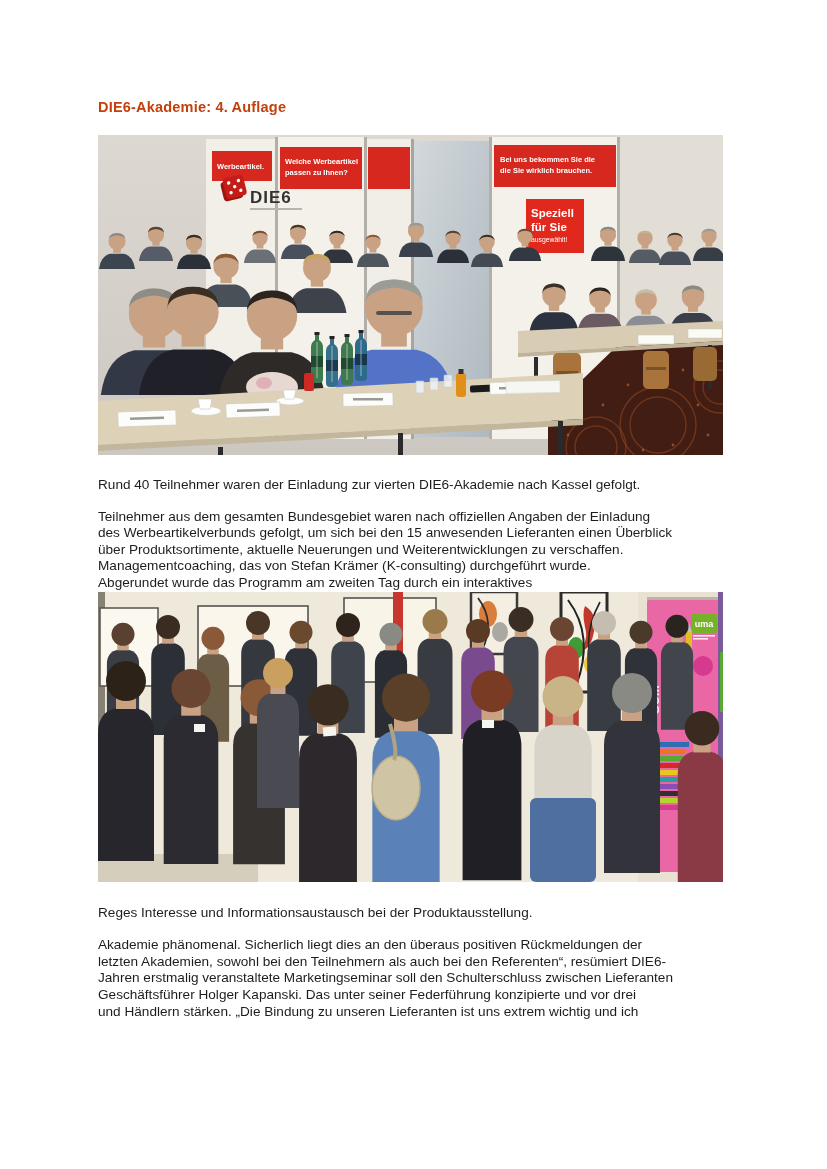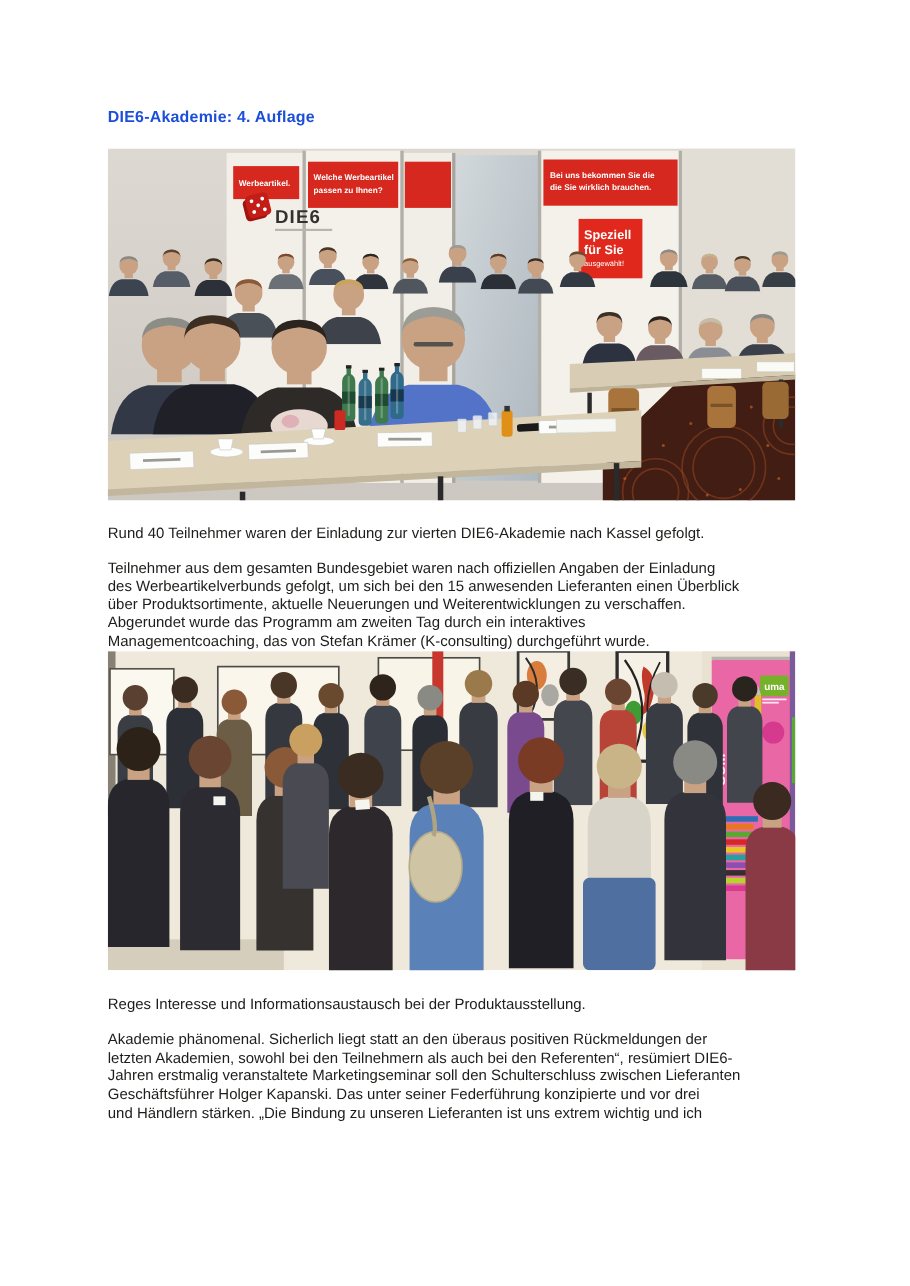--- a/index.html
+++ b/index.html
@@ -1,19 +1,19 @@
 <!DOCTYPE html>
 <html><head>
 <meta charset="utf-8">
 <style>
   html,body{margin:0;padding:0;background:#ffffff;}
   .page{position:relative;width:827px;height:1169px;background:#ffffff;overflow:hidden;
         font-family:"Liberation Sans",sans-serif;color:#1d1d1b;}
   .content{position:absolute;left:98px;top:99px;width:625px;}
-  h1.title{font-size:14.5px;line-height:17px;font-weight:bold;margin:0 0 19px 0;letter-spacing:.2px;color:#1d4ed8;}
+  h1.title{font-size:14.5px;line-height:17px;font-weight:bold;margin:0 0 19px 0;letter-spacing:.2px;color:#c2410c;}
   figure.photo{margin:0;width:625px;}
   figure.photo svg{display:block;}
   .caption{margin:22px 0 0 0;font-size:13.6px;line-height:16.6px;}
   .bodytext{margin:15px 0 0 0;font-size:13.6px;line-height:16.6px;}
   .bodytext .ln{display:block;}
   .photo2wrap{margin-top:21px;text-align:right;}
   .photo svg text{font-family:"Liberation Sans",sans-serif;}
   text.serif{font-family:"Liberation Serif",serif;}
 </style>
 </head>
@@ -235,22 +235,22 @@
         </g>
       </svg>
     </figure>
 
     <p class="caption">Rund 40 Teilnehmer waren der Einladung zur vierten DIE6-Akademie nach Kassel gefolgt.</p>
 
     <p class="bodytext">
       <span class="ln">Teilnehmer aus dem gesamten Bundesgebiet waren nach offiziellen Angaben der Einladung</span>
       <span class="ln">des Werbeartikelverbunds gefolgt, um sich bei den 15 anwesenden Lieferanten einen Überblick</span>
       <span class="ln">über Produktsortimente, aktuelle Neuerungen und Weiterentwicklungen zu verschaffen.</span>
+      <span class="ln">Managementcoaching, das von Stefan Krämer (K-consulting) durchgeführt wurde.</span>
       <span class="ln">Abgerundet wurde das Programm am zweiten Tag durch ein interaktives</span>
-      <span class="ln">Managementcoaching, das von Stefan Krämer (K-consulting) durchgeführt wurde.</span>
     </p>
 
     <figure class="photo photo2wrap">
       <svg viewBox="0 0 625 290" width="625" height="290">
         <rect x="0" y="0" width="625" height="290" fill="#efe9dc"></rect>
         <rect x="540" y="0" width="85" height="290" fill="#e9e2d2"></rect>
         <rect x="0" y="262" width="160" height="28" fill="#d5cebc"></rect>
         <rect x="0" y="0" width="7" height="150" fill="#5a5248" opacity="0.7"></rect>
 
         <g>
@@ -355,21 +355,21 @@
             <rect x="384" y="128" width="12" height="8"></rect>
             <rect x="96" y="132" width="11" height="8"></rect>
           </g>
         </g>
       </svg>
     </figure>
 
     <p class="caption" style="margin-top:23px">Reges Interesse und Informationsaustausch bei der Produktausstellung.</p>
 
     <p class="bodytext" style="margin-top:16px">
-      <span class="ln">Akademie phänomenal. Sicherlich liegt statt an den überaus positiven Rückmeldungen der</span>
+      <span class="ln">Akademie phänomenal. Sicherlich liegt dies an den überaus positiven Rückmeldungen der</span>
       <span class="ln">letzten Akademien, sowohl bei den Teilnehmern als auch bei den Referenten“, resümiert DIE6-</span>
       <span class="ln">Jahren erstmalig veranstaltete Marketingseminar soll den Schulterschluss zwischen Lieferanten</span>
       <span class="ln">Geschäftsführer Holger Kapanski. Das unter seiner Federführung konzipierte und vor drei</span>
       <span class="ln">und Händlern stärken. „Die Bindung zu unseren Lieferanten ist uns extrem wichtig und ich</span>
     </p>
 
   </div>
 </div>
 
 </body></html>

